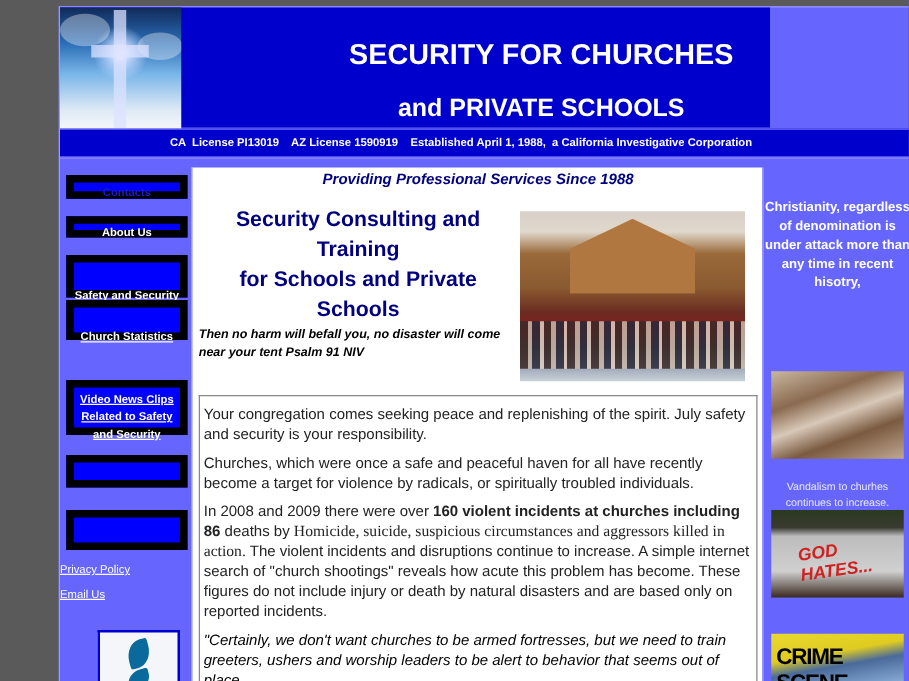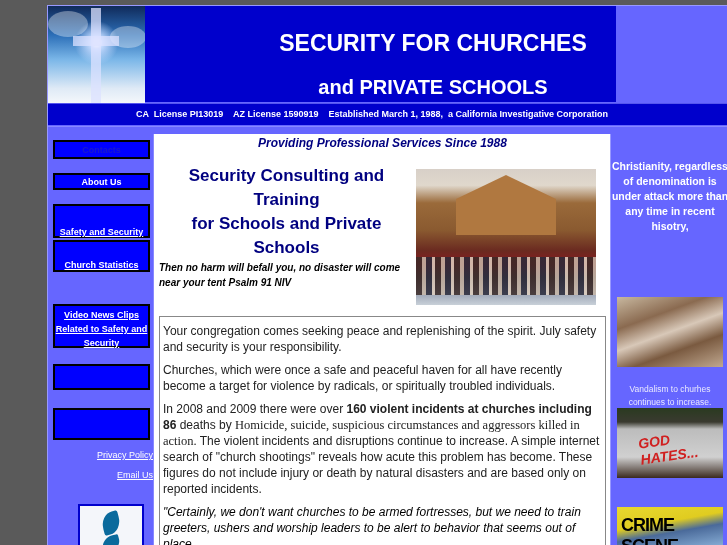--- a/index.html
+++ b/index.html
@@ -15,24 +15,24 @@
   #logo .cross-h { position: absolute; left: 25px; top: 30px; width: 46px; height: 10px; background: rgba(220,225,255,0.75); }
   #logo .cloud1 { position: absolute; left: 0; top: 5px; width: 40px; height: 26px; border-radius: 50%; background: rgba(255,255,255,0.35); }
   #logo .cloud2 { position: absolute; left: 62px; top: 20px; width: 36px; height: 22px; border-radius: 50%; background: rgba(255,255,255,0.35); }
   #title1 { position: absolute; left: 140px; top: 24px; width: 490px; text-align: center; color: #fff; font-size: 23px; font-weight: bold; }
   #title2 { position: absolute; left: 140px; top: 70px; width: 490px; text-align: center; color: #fff; font-size: 20px; font-weight: bold; }
   #license-bar { position: absolute; left: 0; top: 97px; width: 680px; height: 22px; background: #0000cc; border-top: 1px solid #5555ee; color: #fff; font-size: 9px; font-weight: bold; padding-left: 88px; padding-top: 5px; white-space: pre; }
   #stripe { position: absolute; left: 0; top: 120px; width: 680px; height: 8px; background: #6666ff; border-top: 1px solid #8888ff; }
 
   
   #leftnav { position: absolute; left: 0; top: 128px; width: 105px; height: 412px; }
-  .navbtn { position: absolute; left: 5px; width: 97px; background: #0000ff; border: 2px solid #000000; color: #fff; font-size: 9px; font-weight: bold; text-align: center; line-height: 14px; text-decoration: underline; }
+  .navbtn { position: absolute; left: 5px; width: 97px; background: #0000ff; border: 6px solid #000000; color: #fff; font-size: 9px; font-weight: bold; text-align: center; line-height: 14px; text-decoration: underline; }
   .navbtn.nounder { text-decoration: none; }
   .navbtn.hidden-text { color: #1a1acc; text-decoration: none; }
-  .navlink { position: absolute; left: 0; width: 105px; text-align: right; color: #fff; font-size: 9px; text-decoration: underline; }
+  .navlink { position: absolute; left: 0; width: 105px; text-align: left; color: #fff; font-size: 9px; text-decoration: underline; }
   #bbb { position: absolute; left: 30px; top: 370px; width: 66px; height: 45px; background: #f4f6fa; border: 2px solid #0000cc; border-bottom: none; }
   #bbb .flame1 { position: absolute; left: 22px; top: 6px; width: 18px; height: 22px; background: #0a6a9c; border-radius: 70% 10% 70% 10%; transform: rotate(-15deg); }
   #bbb .flame2 { position: absolute; left: 22px; top: 30px; width: 18px; height: 16px; background: #0a6a9c; border-radius: 70% 10% 70% 10%; transform: rotate(-15deg); }
 
   
   #center { position: absolute; left: 105px; top: 128px; width: 457px; height: 412px; background: #fff; border-left: 1px solid #8888ff; }
   #tagline { position: absolute; left: 0; top: 2px; width: 457px; text-align: center; color: #000080; font-size: 12px; font-weight: bold; font-style: italic; }
   #headline { position: absolute; left: 20px; top: 30px; width: 225px; text-align: center; color: #000080; font-size: 17px; font-weight: bold; line-height: 24px; }
   #psalm { position: absolute; left: 5px; top: 126px; width: 250px; color: #000; font-size: 10px; font-weight: bold; font-style: italic; line-height: 15px; }
   #church-photo { position: absolute; left: 262px; top: 35px; width: 180px; height: 136px; background: linear-gradient(180deg, #d8d0c8 0%, #e0d8cc 12%, #9a6a3a 25%, #8a5a30 45%, #6a2a20 60%, #8a1a20 70%, #5a4a50 80%, #a0a8b8 92%, #c8d0d8 100%); overflow: hidden; }
@@ -62,21 +62,21 @@
   <div id="header">
     <div id="logo">
       <div class="cloud1"></div>
       <div class="cloud2"></div>
       <div class="cross-v"></div>
       <div class="cross-h"></div>
     </div>
     <div id="title1">SECURITY FOR CHURCHES</div>
     <div id="title2">and PRIVATE SCHOOLS</div>
   </div>
-  <div id="license-bar">CA  License PI13019    AZ License 1590919    Established March 1, 1988,  a California Investigative Corporation</div>
+  <div id="license-bar">CA  License PI13019    AZ License 1590919    Established April 1, 1988,  a California Investigative Corporation</div>
   <div id="stripe"></div>
 
   <div id="leftnav">
     <a class="navbtn hidden-text" style="top:6px;height:19px;line-height:17px;">Contacts</a>
     <a class="navbtn nounder" style="top:39px;height:17px;line-height:15px;">About Us</a>
     <a class="navbtn" style="top:70px;height:34px;padding-top:19px;">Safety and Security Analysis</a>
     <a class="navbtn" style="top:106px;height:32px;padding-top:16px;">Church Statistics</a>
     <a class="navbtn" style="top:170px;height:44px;padding-top:2px;">Video News Clips Related to Safety and Security</a>
     <a class="navbtn" style="top:230px;height:26px;"></a>
     <a class="navbtn" style="top:274px;height:32px;"></a>

